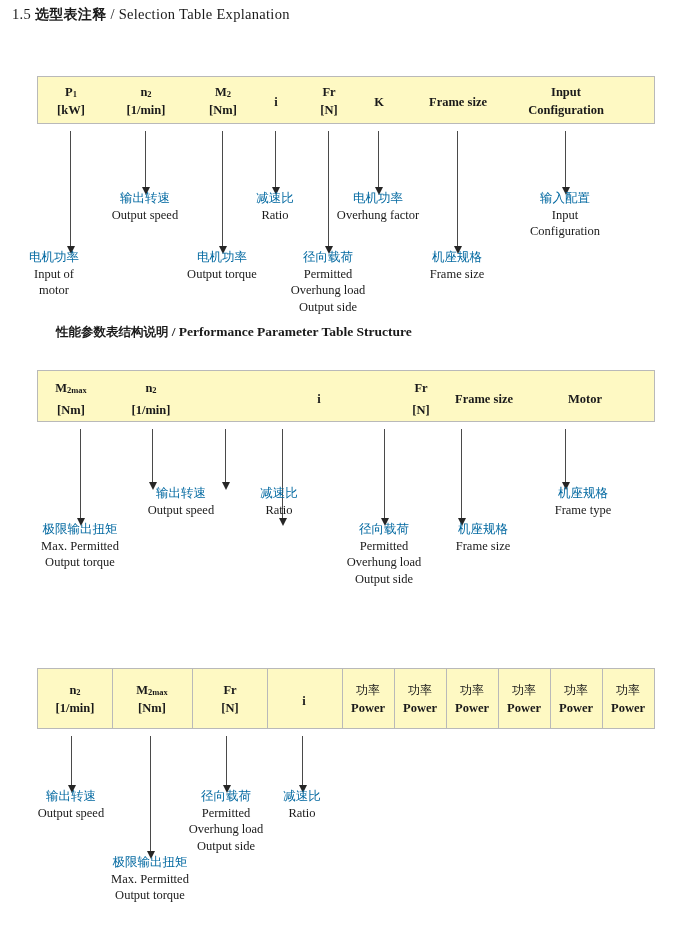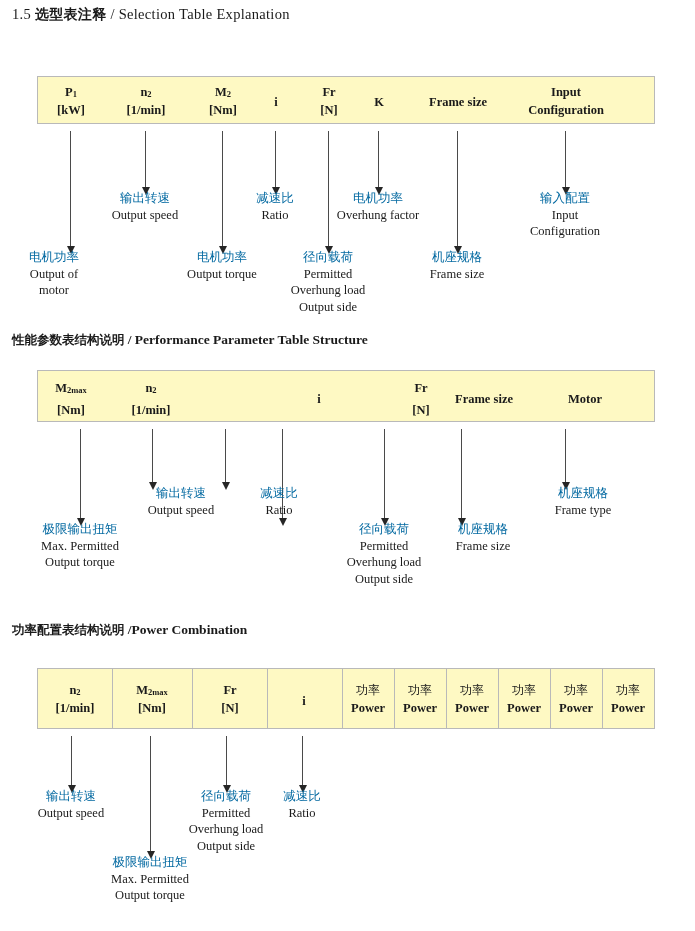--- a/index.html
+++ b/index.html
@@ -165,21 +165,21 @@
   <div class="arrow" style="left:145px; top:131px; height:57px;"></div>
   <div class="arrow" style="left:222px; top:131px; height:116px;"></div>
   <div class="arrow" style="left:275px; top:131px; height:57px;"></div>
   <div class="arrow" style="left:328px; top:131px; height:116px;"></div>
   <div class="arrow" style="left:378px; top:131px; height:57px;"></div>
   <div class="arrow" style="left:457px; top:131px; height:116px;"></div>
   <div class="arrow" style="left:565px; top:131px; height:57px;"></div>
 
   <div class="note" style="left:54px; top:249px;">
     <span class="cn">电机功率</span>
-    <span class="en">Output of</span>
+    <span class="en">Input of</span>
     <span class="en">motor</span>
   </div>
   <div class="note" style="left:145px; top:190px;">
     <span class="cn">输出转速</span>
     <span class="en">Output speed</span>
   </div>
   <div class="note" style="left:222px; top:249px;">
     <span class="cn">电机功率</span>
     <span class="en">Output torque</span>
   </div>
@@ -200,21 +200,21 @@
   <div class="note" style="left:457px; top:249px;">
     <span class="cn">机座规格</span>
     <span class="en">Frame size</span>
   </div>
   <div class="note" style="left:565px; top:190px;">
     <span class="cn">输入配置</span>
     <span class="en">Input</span>
     <span class="en">Configuration</span>
   </div>
 
-  <div class="sec-title" style="top:332px;">
+  <div class="sec-title" style="top:324px;margin-left:44px;">
     <span class="cn">性能参数表结构说明</span>
     <span class="en">/</span>
     <span class="en">Performance Parameter Table Structure</span>
   </div>
 
   <div class="tbl" style="left:37px; top:370px; width:618px; height:52px;">
     <div class="cell" style="left:33px; top:8px;">
       <span>M</span><span class="sub">2max</span><br>
       <span style="display:inline-block; margin-top:4px;">[Nm]</span>
     </div>
@@ -260,24 +260,20 @@
   </div>
   <div class="note" style="left:483px; top:521px;">
     <span class="cn">机座规格</span>
     <span class="en">Frame size</span>
   </div>
   <div class="note" style="left:583px; top:485px;">
     <span class="cn">机座规格</span>
     <span class="en">Frame type</span>
   </div>
 
-  <div class="sec-title" style="top:622px;">
-    <span class="cn">功率配置表结构说明</span>
-    <span class="en">/</span><span class="en">Power Combination</span>
-  </div>
 
   <div class="tbl" style="left:37px; top:668px; width:618px; height:61px;">
     <div class="vdiv" style="left:74px;"></div>
     <div class="vdiv" style="left:154px;"></div>
     <div class="vdiv" style="left:229px;"></div>
     <div class="vdiv" style="left:304px;"></div>
     <div class="vdiv" style="left:356px;"></div>
     <div class="vdiv" style="left:408px;"></div>
     <div class="vdiv" style="left:460px;"></div>
     <div class="vdiv" style="left:512px;"></div>

